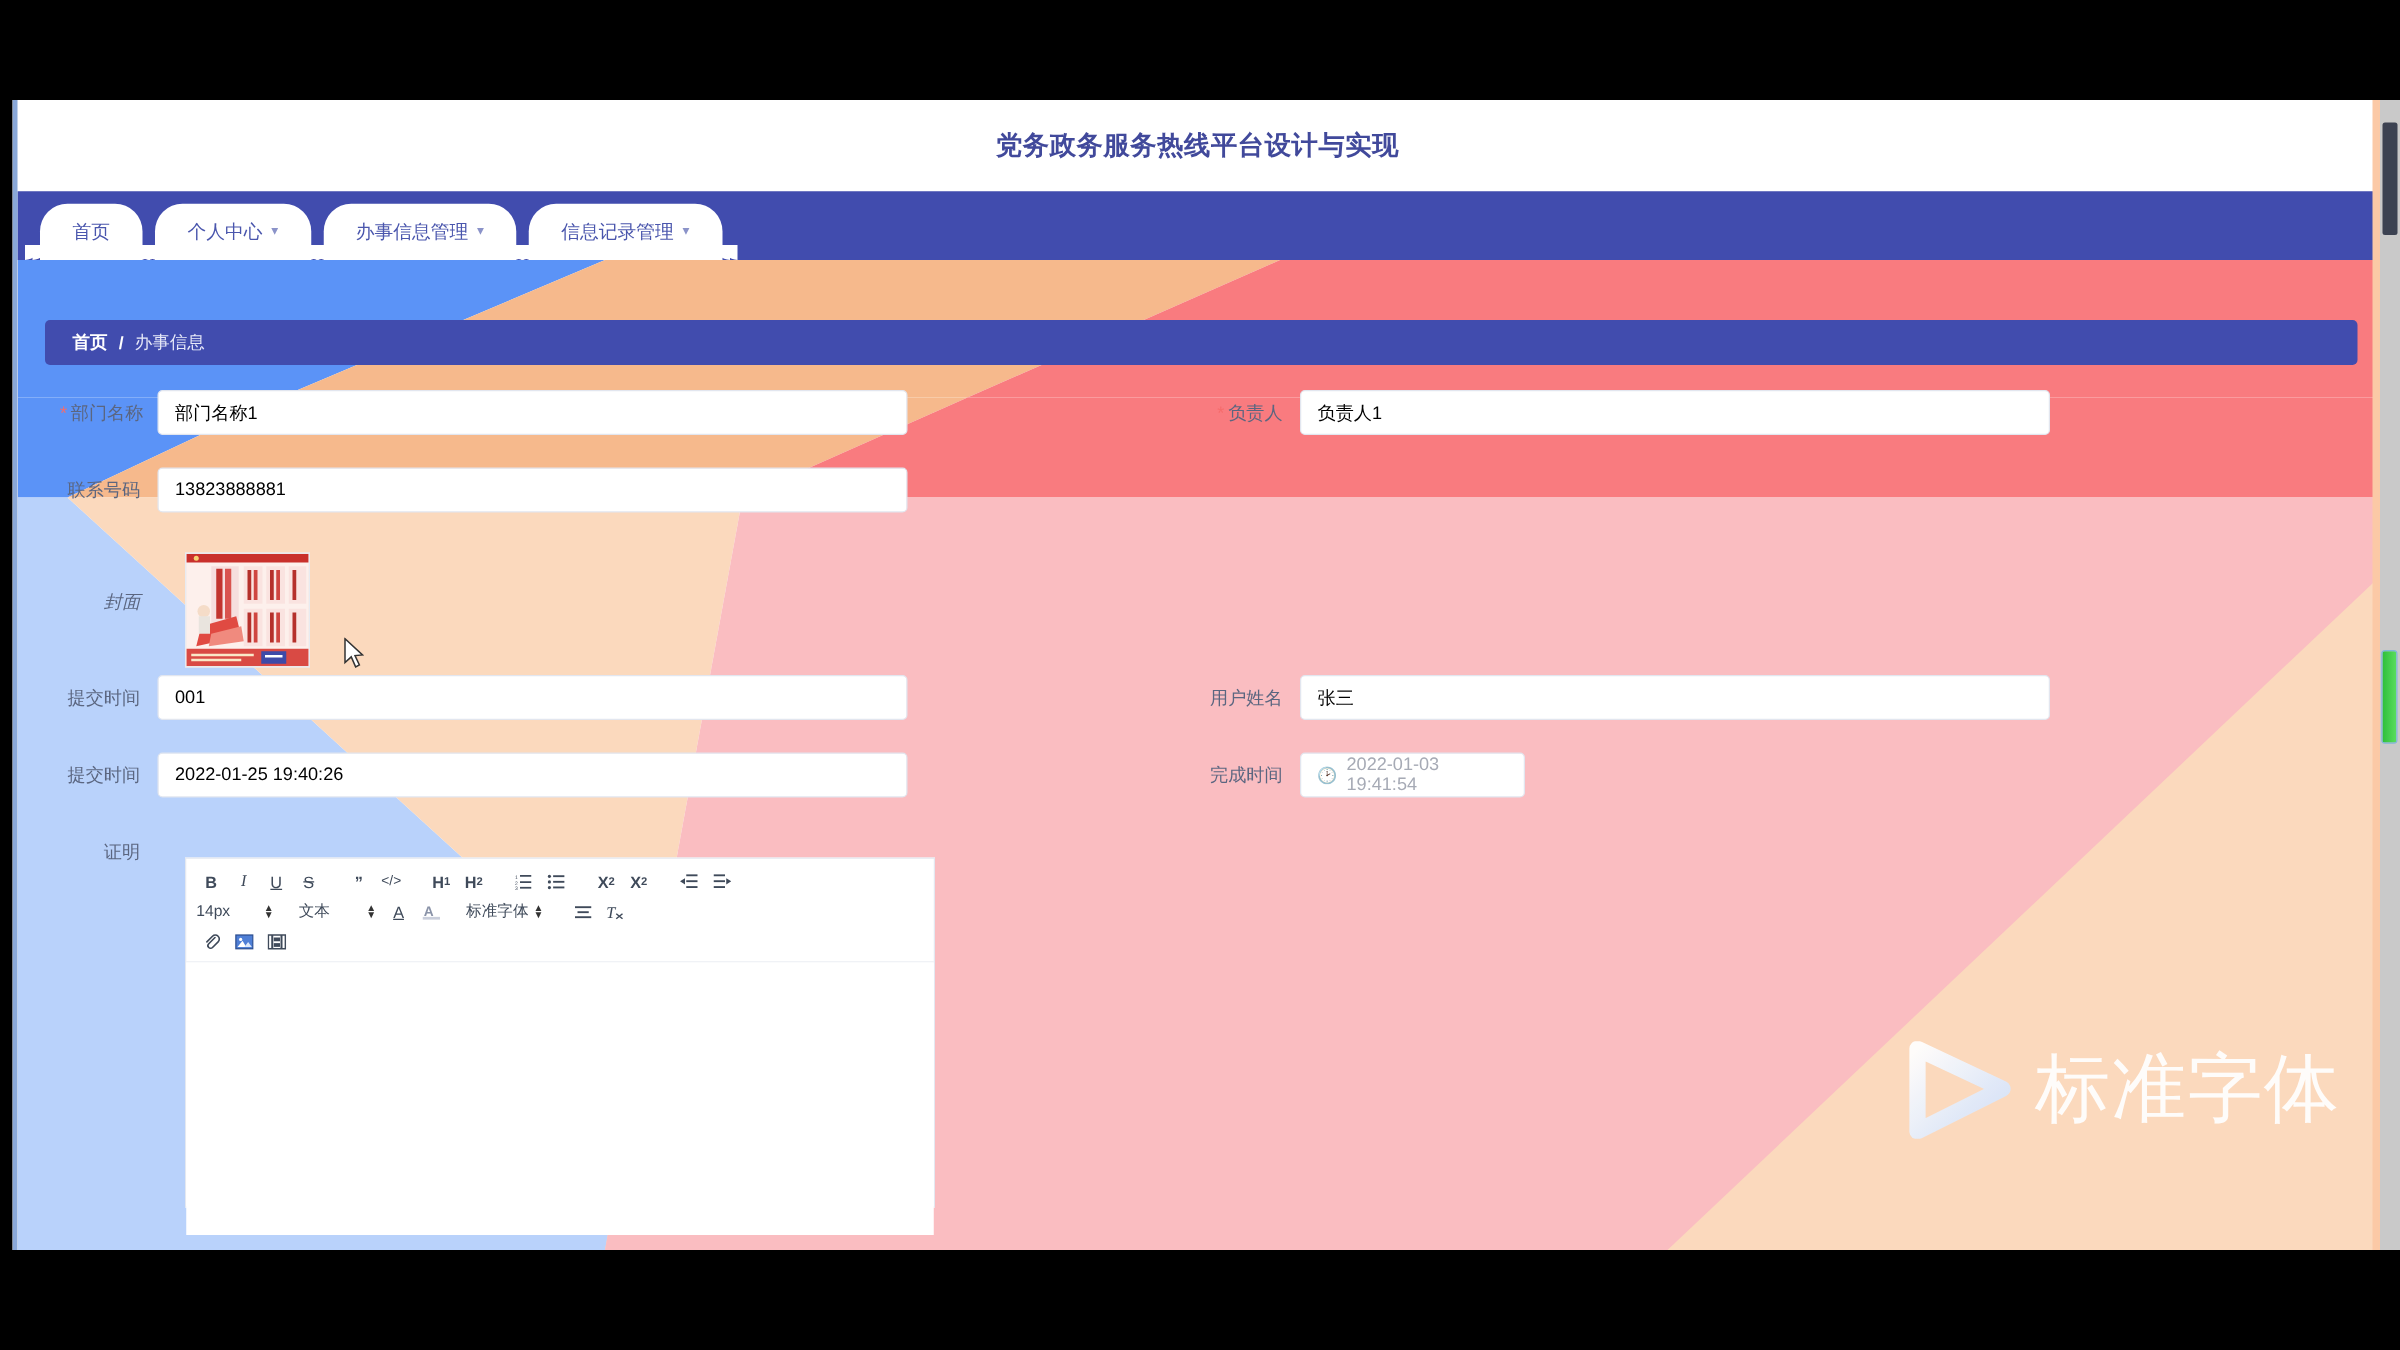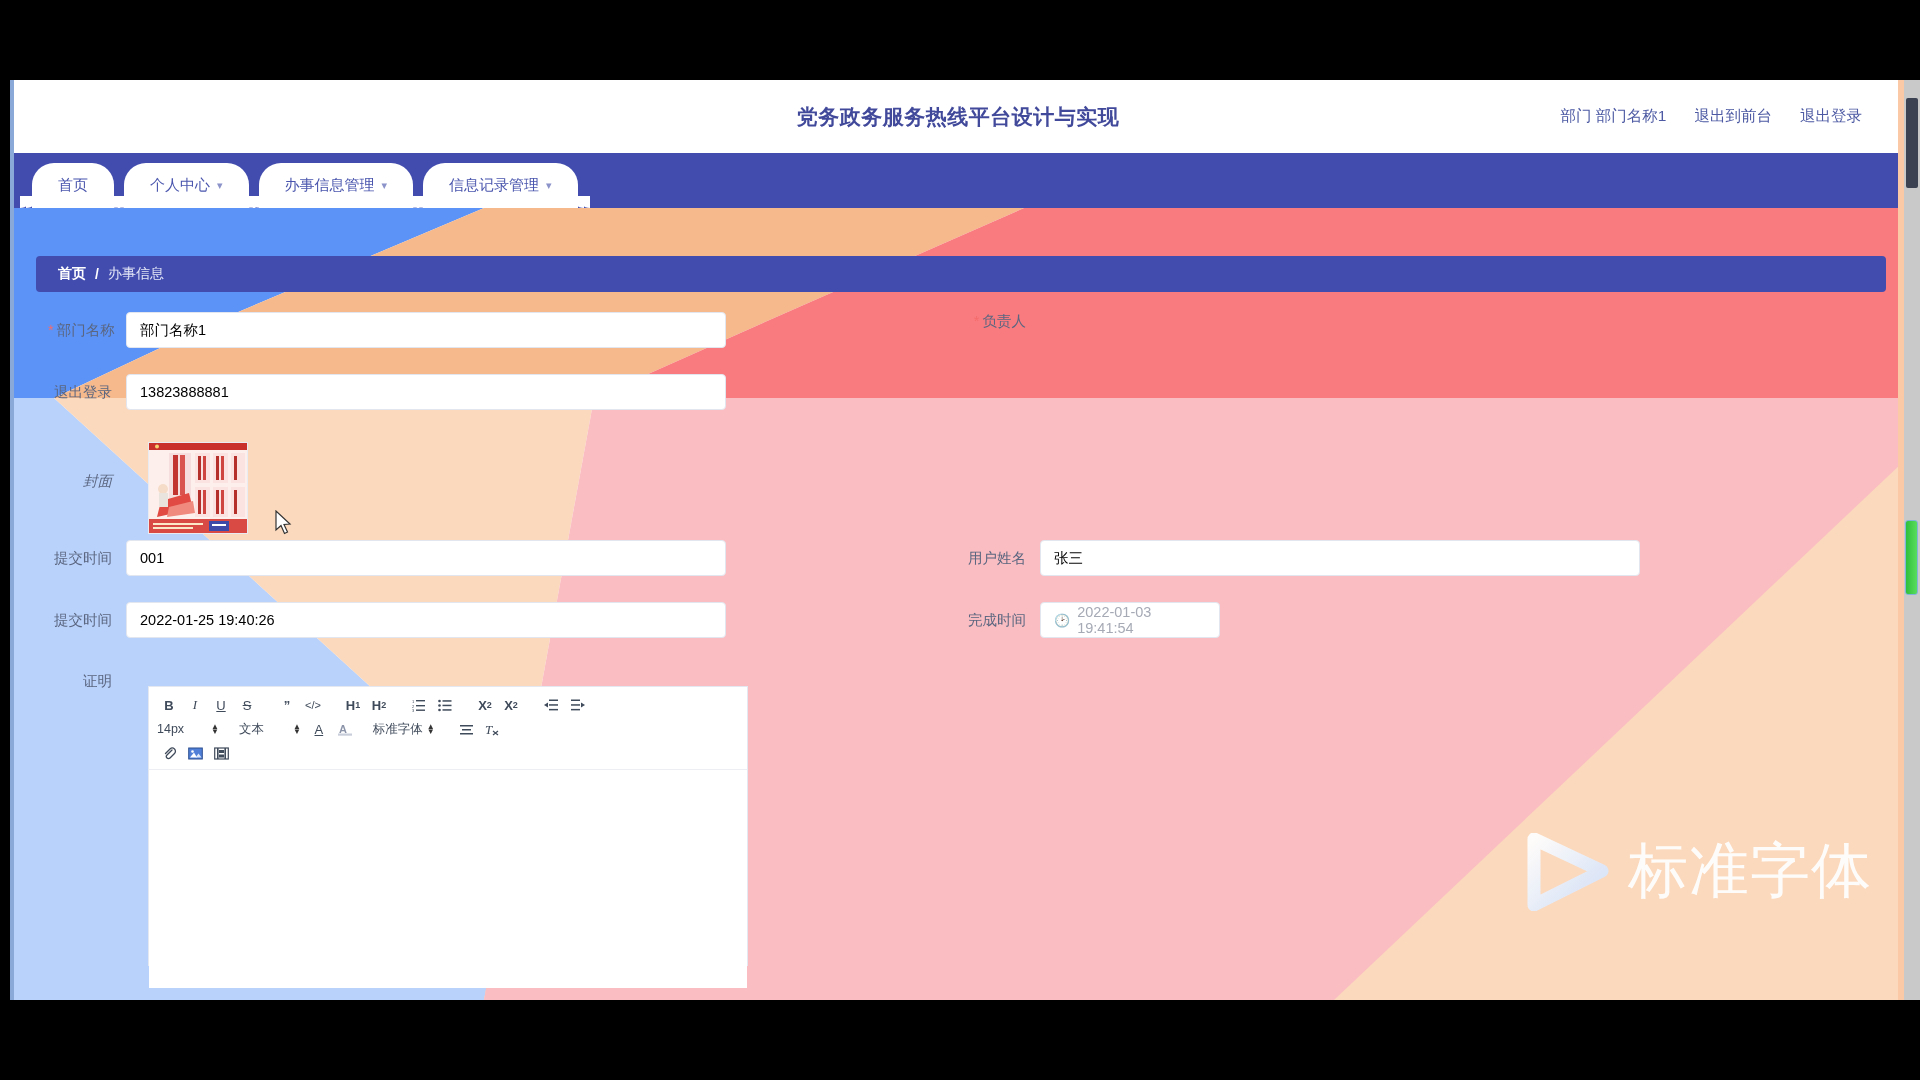--- a/index.html
+++ b/index.html
@@ -243,26 +243,27 @@
           <div class="field left">
             <div class="flabel">
               <span class="req">*</span><span>部门名称</span>
             </div>
             <div class="finput">部门名称1</div>
           </div>
           <div class="field right">
             <div class="flabel">
               <span class="req">*</span><span>负责人</span>
             </div>
+            <div class="finput">负责人1</div>
           </div>
         </div>
 
         <div class="row">
           <div class="field left">
-            <div class="flabel">退出登录</div>
+            <div class="flabel">联系号码</div>
             <div class="finput">13823888881</div>
           </div>
         </div>
 
         <div id="cover-row">
           <div id="cover-label">封面</div>
           <div id="cover-thumb">
             <svg width="98" height="90" viewBox="0 0 98 90" xmlns="http://www.w3.org/2000/svg">
               <rect width="98" height="90" fill="#fdf0ec"></rect>
               <rect x="0" y="0" width="98" height="7" fill="#c9302c"></rect>
@@ -449,25 +450,20 @@
             </div>
             <div id="editor-body"></div>
           </div>
         </div>
 
       </div>
     </div>
 
     <div id="page-header">
       <div id="page-title">党务政务服务热线平台设计与实现</div>
-      <div id="header-links">
-        <span class="hlink">部门 部门名称1</span>
-        <span class="hlink">退出到前台</span>
-        <span class="hlink">退出登录</span>
-      </div>
     </div>
 
     <div id="navbar">
       <div id="navitems">
         <div class="navitem">
           <span>首页</span>
         </div>
         <div class="navitem">
           <span>个人中心</span>
           <span class="caret">▾</span>

